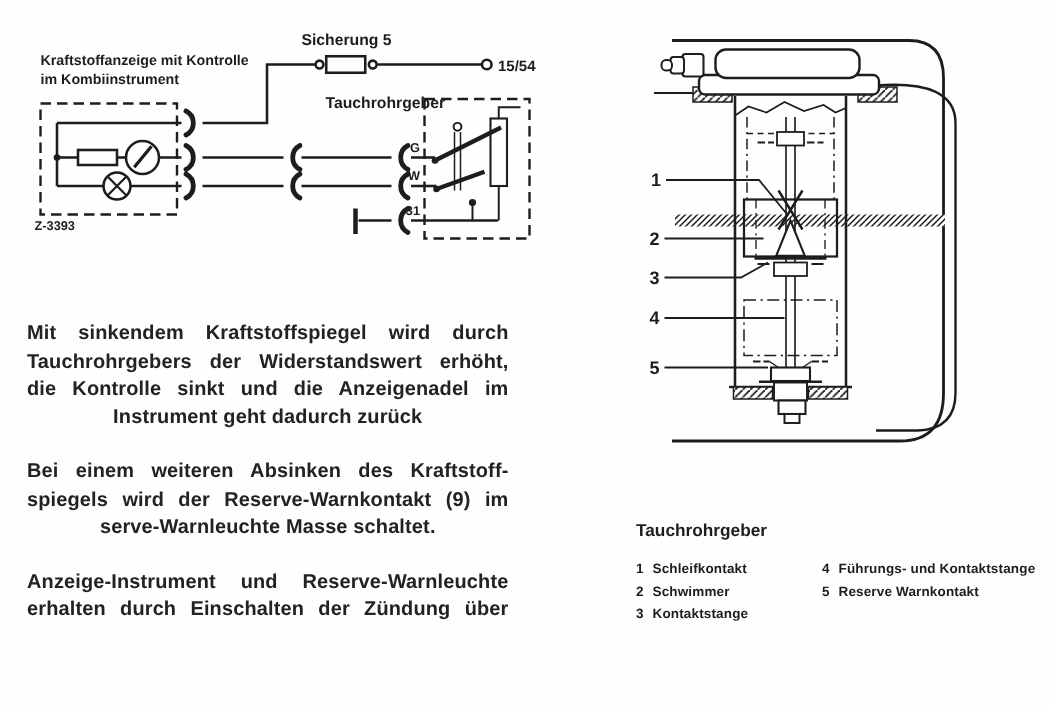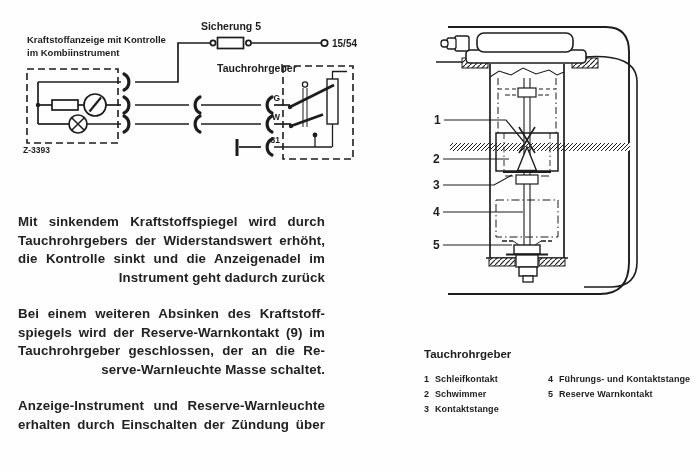--- a/index.html
+++ b/index.html
@@ -9,23 +9,23 @@
   }
   svg{position:absolute;overflow:visible;}
   svg text{fill:#1d1d1d;font-family:"Liberation Sans",sans-serif;font-weight:bold;}
   .stroke{stroke:#1d1d1d;fill:none;}
   #circuit-svg{left:0;top:0;}
   #tank-svg{left:420px;top:0;}
   #body-text{
     position:absolute;left:18px;top:213px;width:321px;
     font-size:13.3px;font-weight:bold;line-height:18.5px;letter-spacing:.1px;color:#222;
   }
-  #body-text .para{margin:0 14px 18px 0;}
+  #body-text .para{margin:0 0 18px 0;}
   .jline{text-align:justify;text-align-last:justify;}
-  .jlast{text-align:right;}
+  .jlast{text-align:center;}
   #legend{
     position:absolute;left:424px;top:348px;width:272px;color:#1d1d1d;
   }
   #legend .legend-title{font-size:11.5px;font-weight:bold;margin-bottom:14px;}
   #legend .cols{position:relative;font-size:9px;font-weight:bold;letter-spacing:.1px;}
   #legend .col1{position:absolute;left:0;top:0;width:120px;}
   #legend .col2{position:absolute;left:124px;top:0;width:150px;}
   #legend .item{display:flex;margin-bottom:4.5px;line-height:10.5px;}
   #legend .num{width:11px;flex:none;}
 </style>
@@ -195,21 +195,20 @@
   <div id="body-text">
     <div class="para">
       <div class="jline">Mit sinkendem Kraftstoffspiegel wird durch</div>
       <div class="jline">Tauchrohrgebers der Widerstandswert erhöht,</div>
       <div class="jline">die Kontrolle sinkt und die Anzeigenadel im</div>
       <div class="jlast">Instrument geht dadurch zurück</div>
     </div>
     <div class="para">
       <div class="jline">Bei einem weiteren Absinken des Kraftstoff-</div>
       <div class="jline">spiegels wird der Reserve-Warnkontakt (9) im</div>
-      <div class="jline">Tauchrohrgeber geschlossen, der an die Re-</div>
       <div class="jlast">serve-Warnleuchte Masse schaltet.</div>
     </div>
     <div class="para">
       <div class="jline">Anzeige-Instrument und Reserve-Warnleuchte</div>
       <div class="jline">erhalten durch Einschalten der Zündung über</div>
     </div>
   </div>
 
   <div id="legend">
     <div class="legend-title">Tauchrohrgeber</div>

